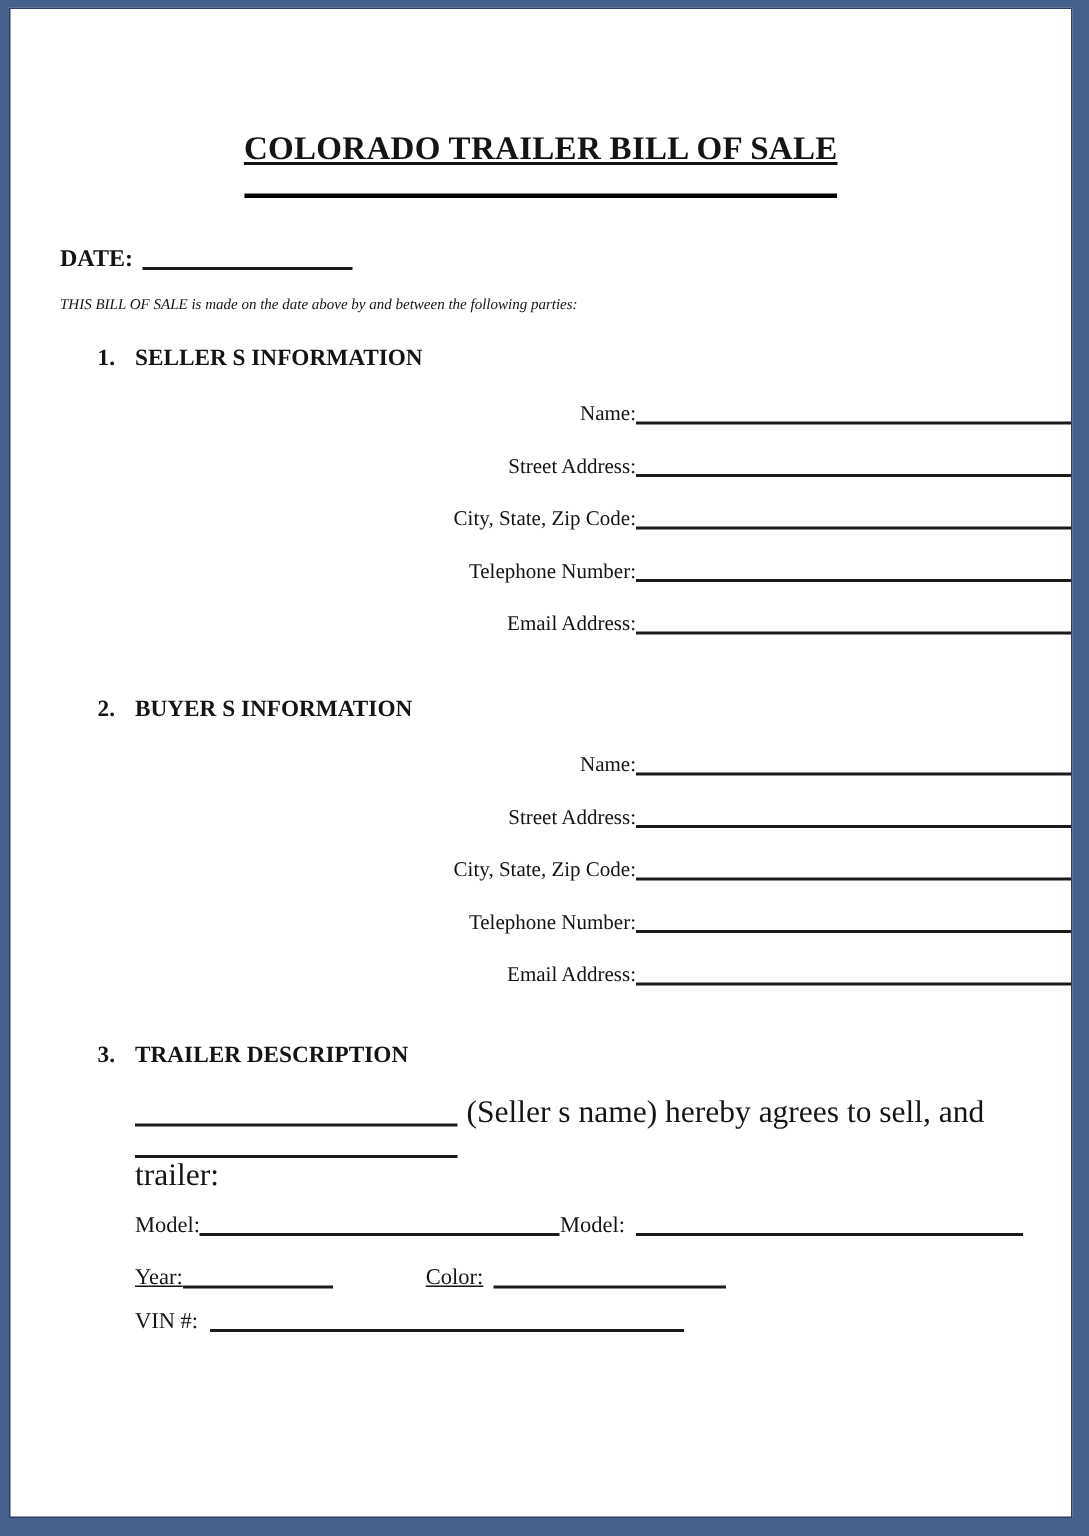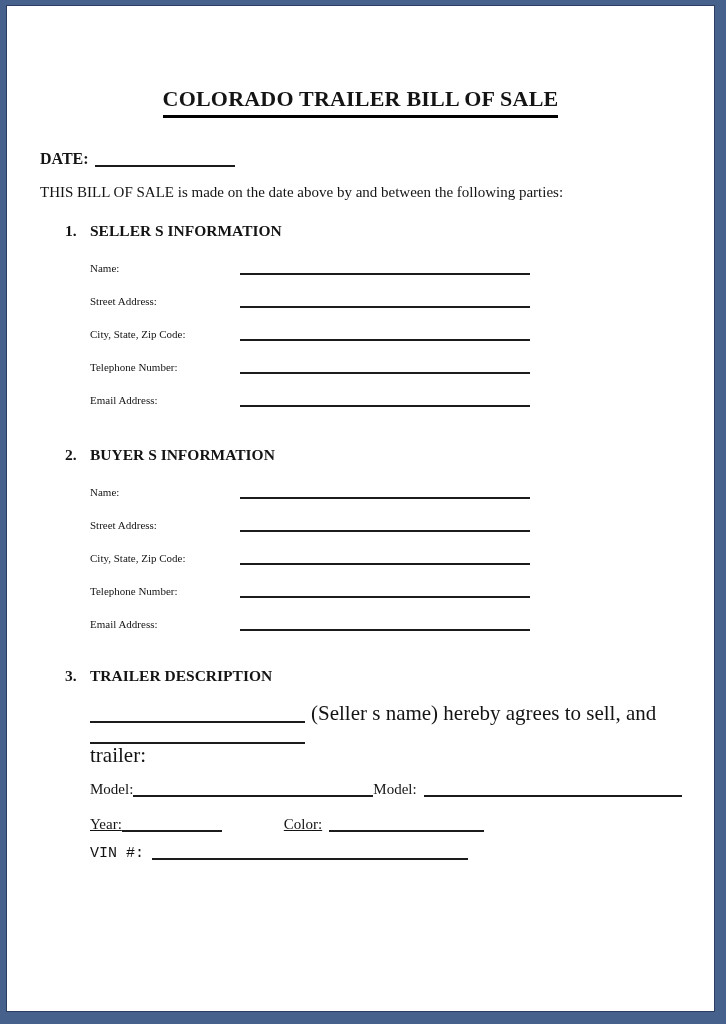--- a/index.html
+++ b/index.html
@@ -32,57 +32,60 @@
   
   .title-wrap {
     margin-top: 80px;
     text-align: center;
   }
   .page-title {
     display: inline-block;
     font-size: 22px;
     font-weight: bold;
     letter-spacing: 0.2px;
-    padding-bottom: 3px;
+    padding-bottom: 17px;
     border-bottom: 3px solid #000;
+    text-decoration: underline;
   }
   
   .date-row {
     margin: 32px 0 0 33px;
     font-size: 16px;
     font-weight: bold;
   }
   .blank {
     display: inline-block;
     border-bottom: 2px solid var(--line);
     height: 14px;
     vertical-align: -3px;
   }
   .date-blank { width: 140px; margin-left: 6px; }
   
   .intro {
     margin: 16px 30px 0 33px;
-    font-size: 15px;
+    font-size: 10px;
+    font-style: italic;
   }
   
   .section-heading {
     margin-left: 58px;
     font-size: 15.5px;
     font-weight: bold;
   }
   .sh-1 { margin-top: 21px; }
   .sh-2 { margin-top: 39px; }
   .sh-3 { margin-top: 36px; }
   .sec-num { display: inline-block; width: 25px; }
   
   .field-row {
     margin-left: 83px;
     margin-top: 19px;
-    font-size: 11px;
+    font-size: 14px;
     white-space: nowrap;
+    text-align: right;
   }
   .field-row.first { margin-top: 21px; }
   .field-label {
     display: inline-block;
     width: 150px;
   }
   .field-line { width: 290px; }
   
   .agree-block {
     margin: 18px 30px 0 83px;
@@ -91,21 +94,21 @@
   }
   .agree-blank { width: 215px; margin-right: 6px; }
   
   .detail-row {
     margin-left: 83px;
     font-size: 15px;
     white-space: nowrap;
   }
   .row-make  { margin-top: 15px; }
   .row-year  { margin-top: 18px; text-decoration: underline; }
-  .row-vin   { margin-top: 12px; font-family: Liberation Mono, monospace; }
+  .row-vin   { margin-top: 12px; }
   .make-blank  { width: 240px; }
   .model-lbl   { }
   .model-blank { width: 258px; margin-left: 7px; }
   .year-blank  { width: 100px; }
   .color-lbl   { margin-left: 62px; }
   .color-blank { width: 155px; margin-left: 7px; }
   .vin-blank   { width: 316px; margin-left: 8px; }
 </style>
 </head>
 <body>

